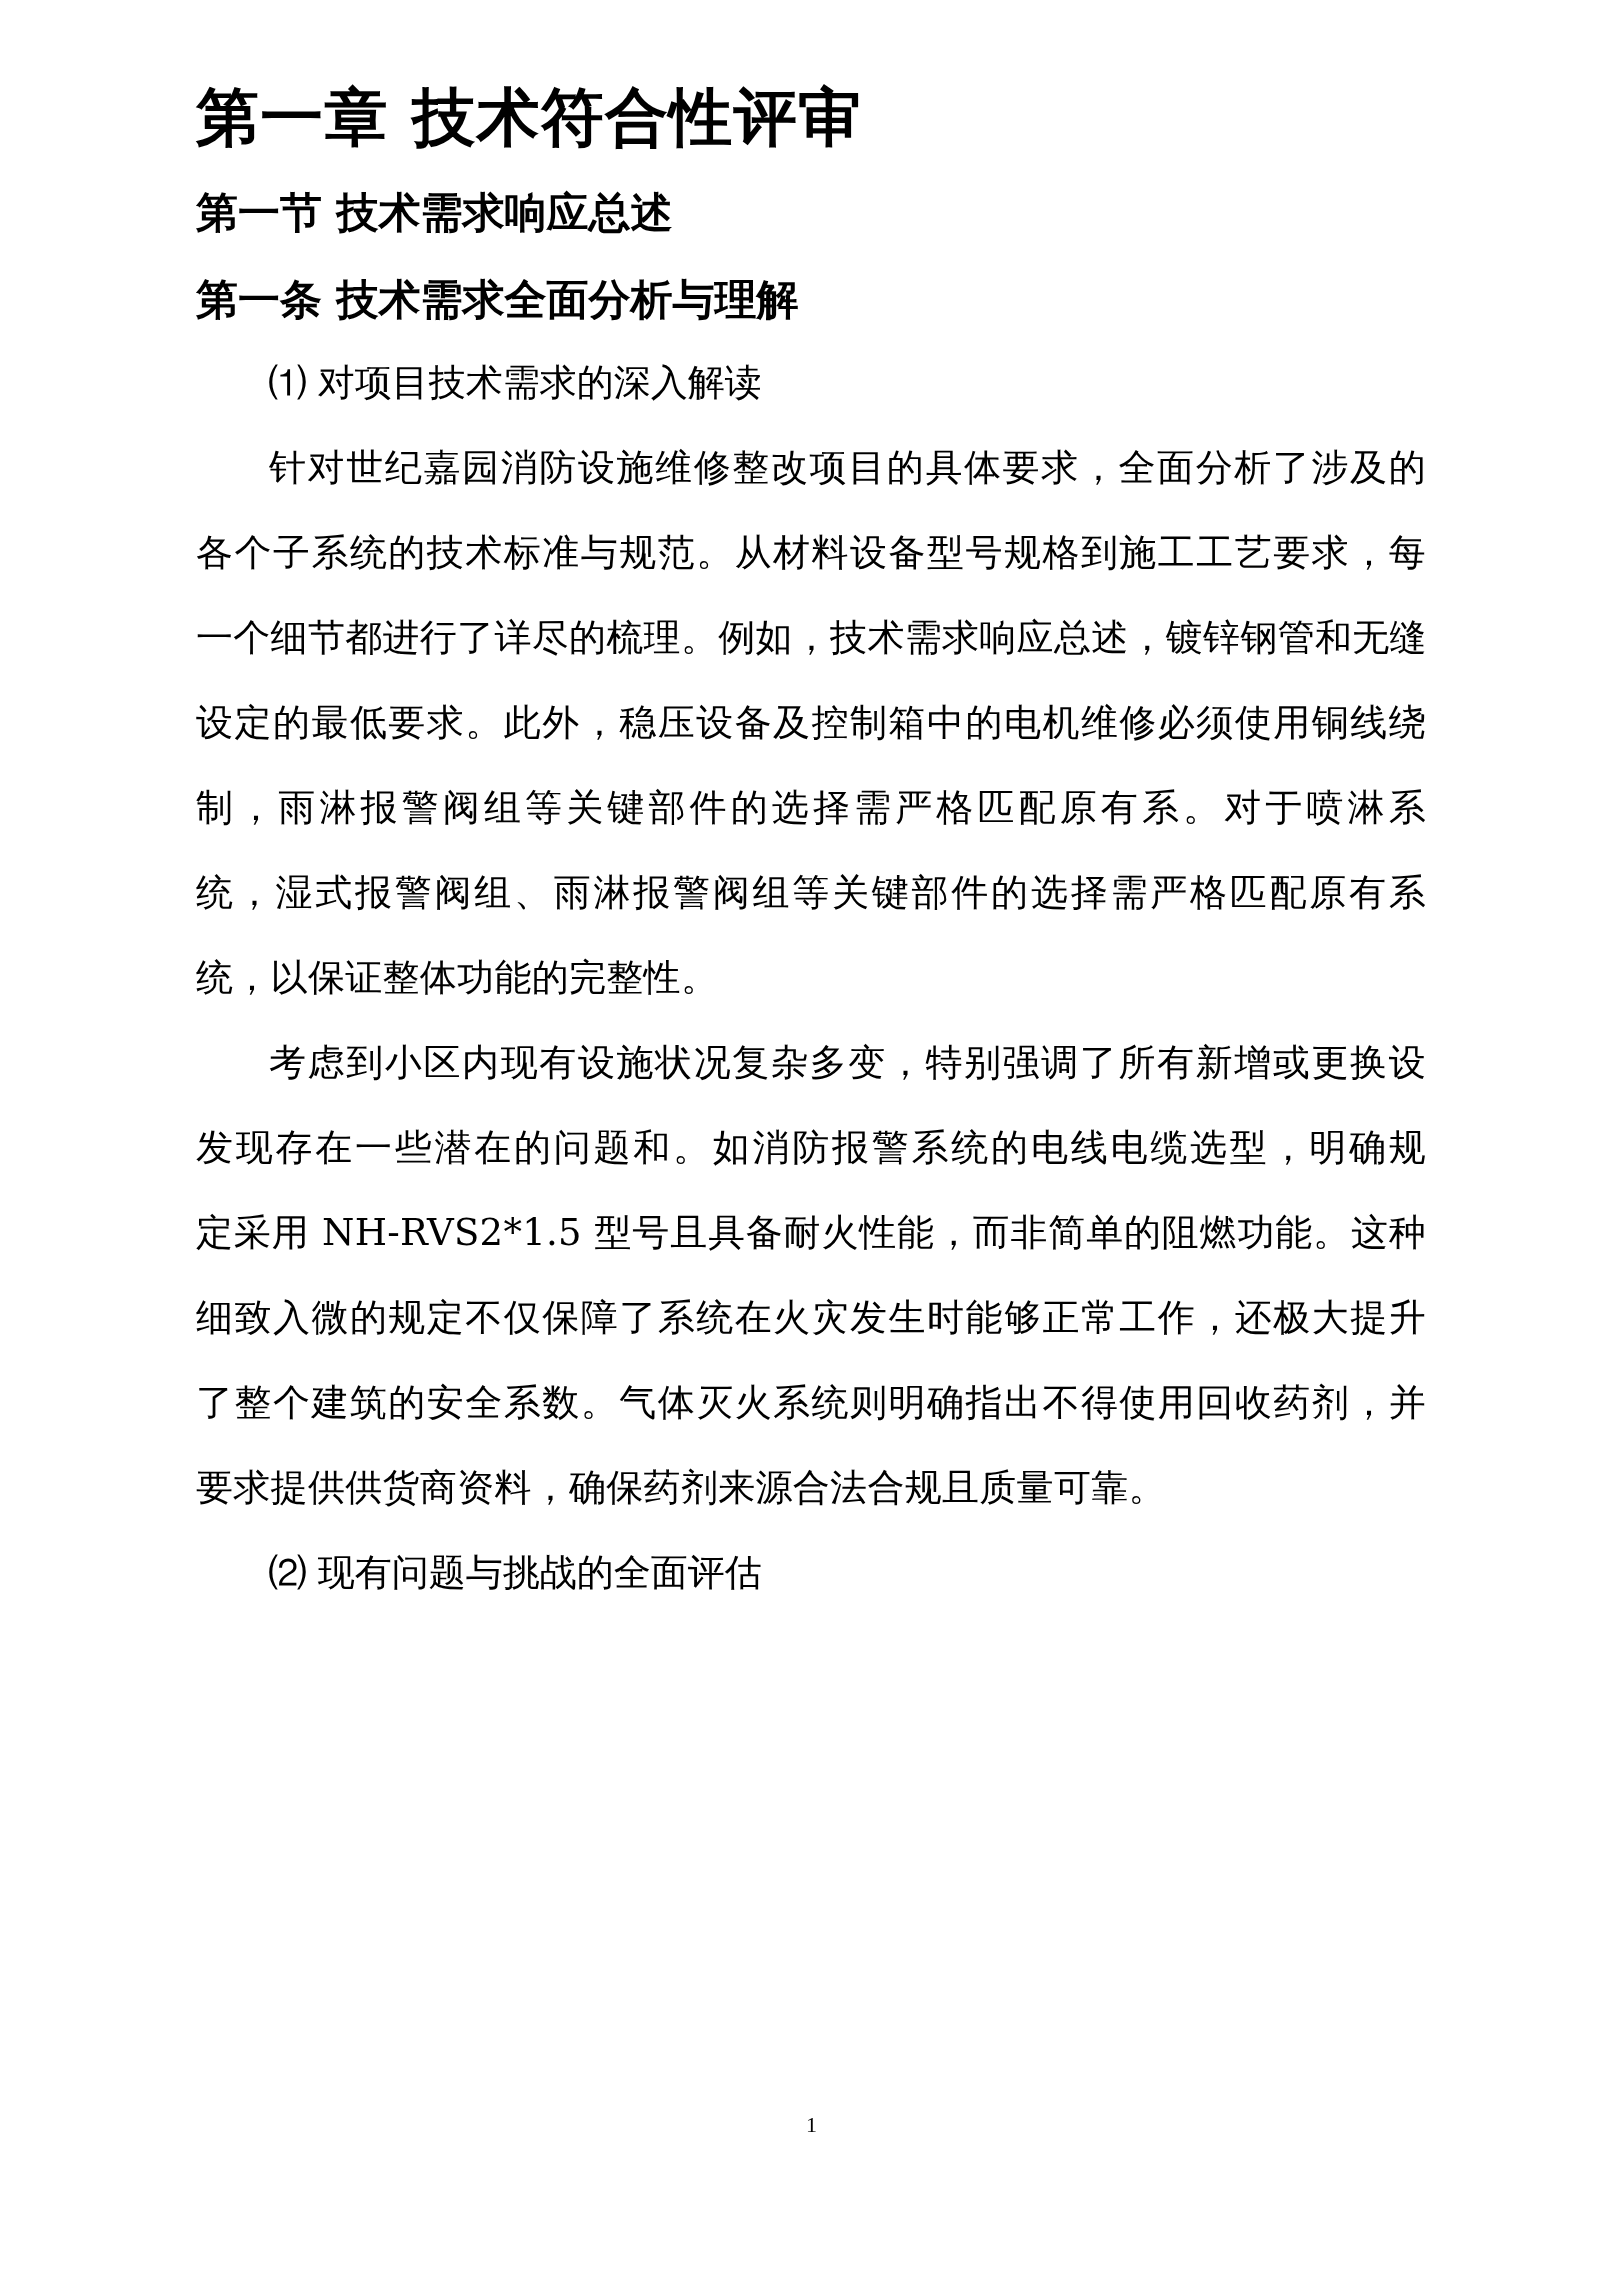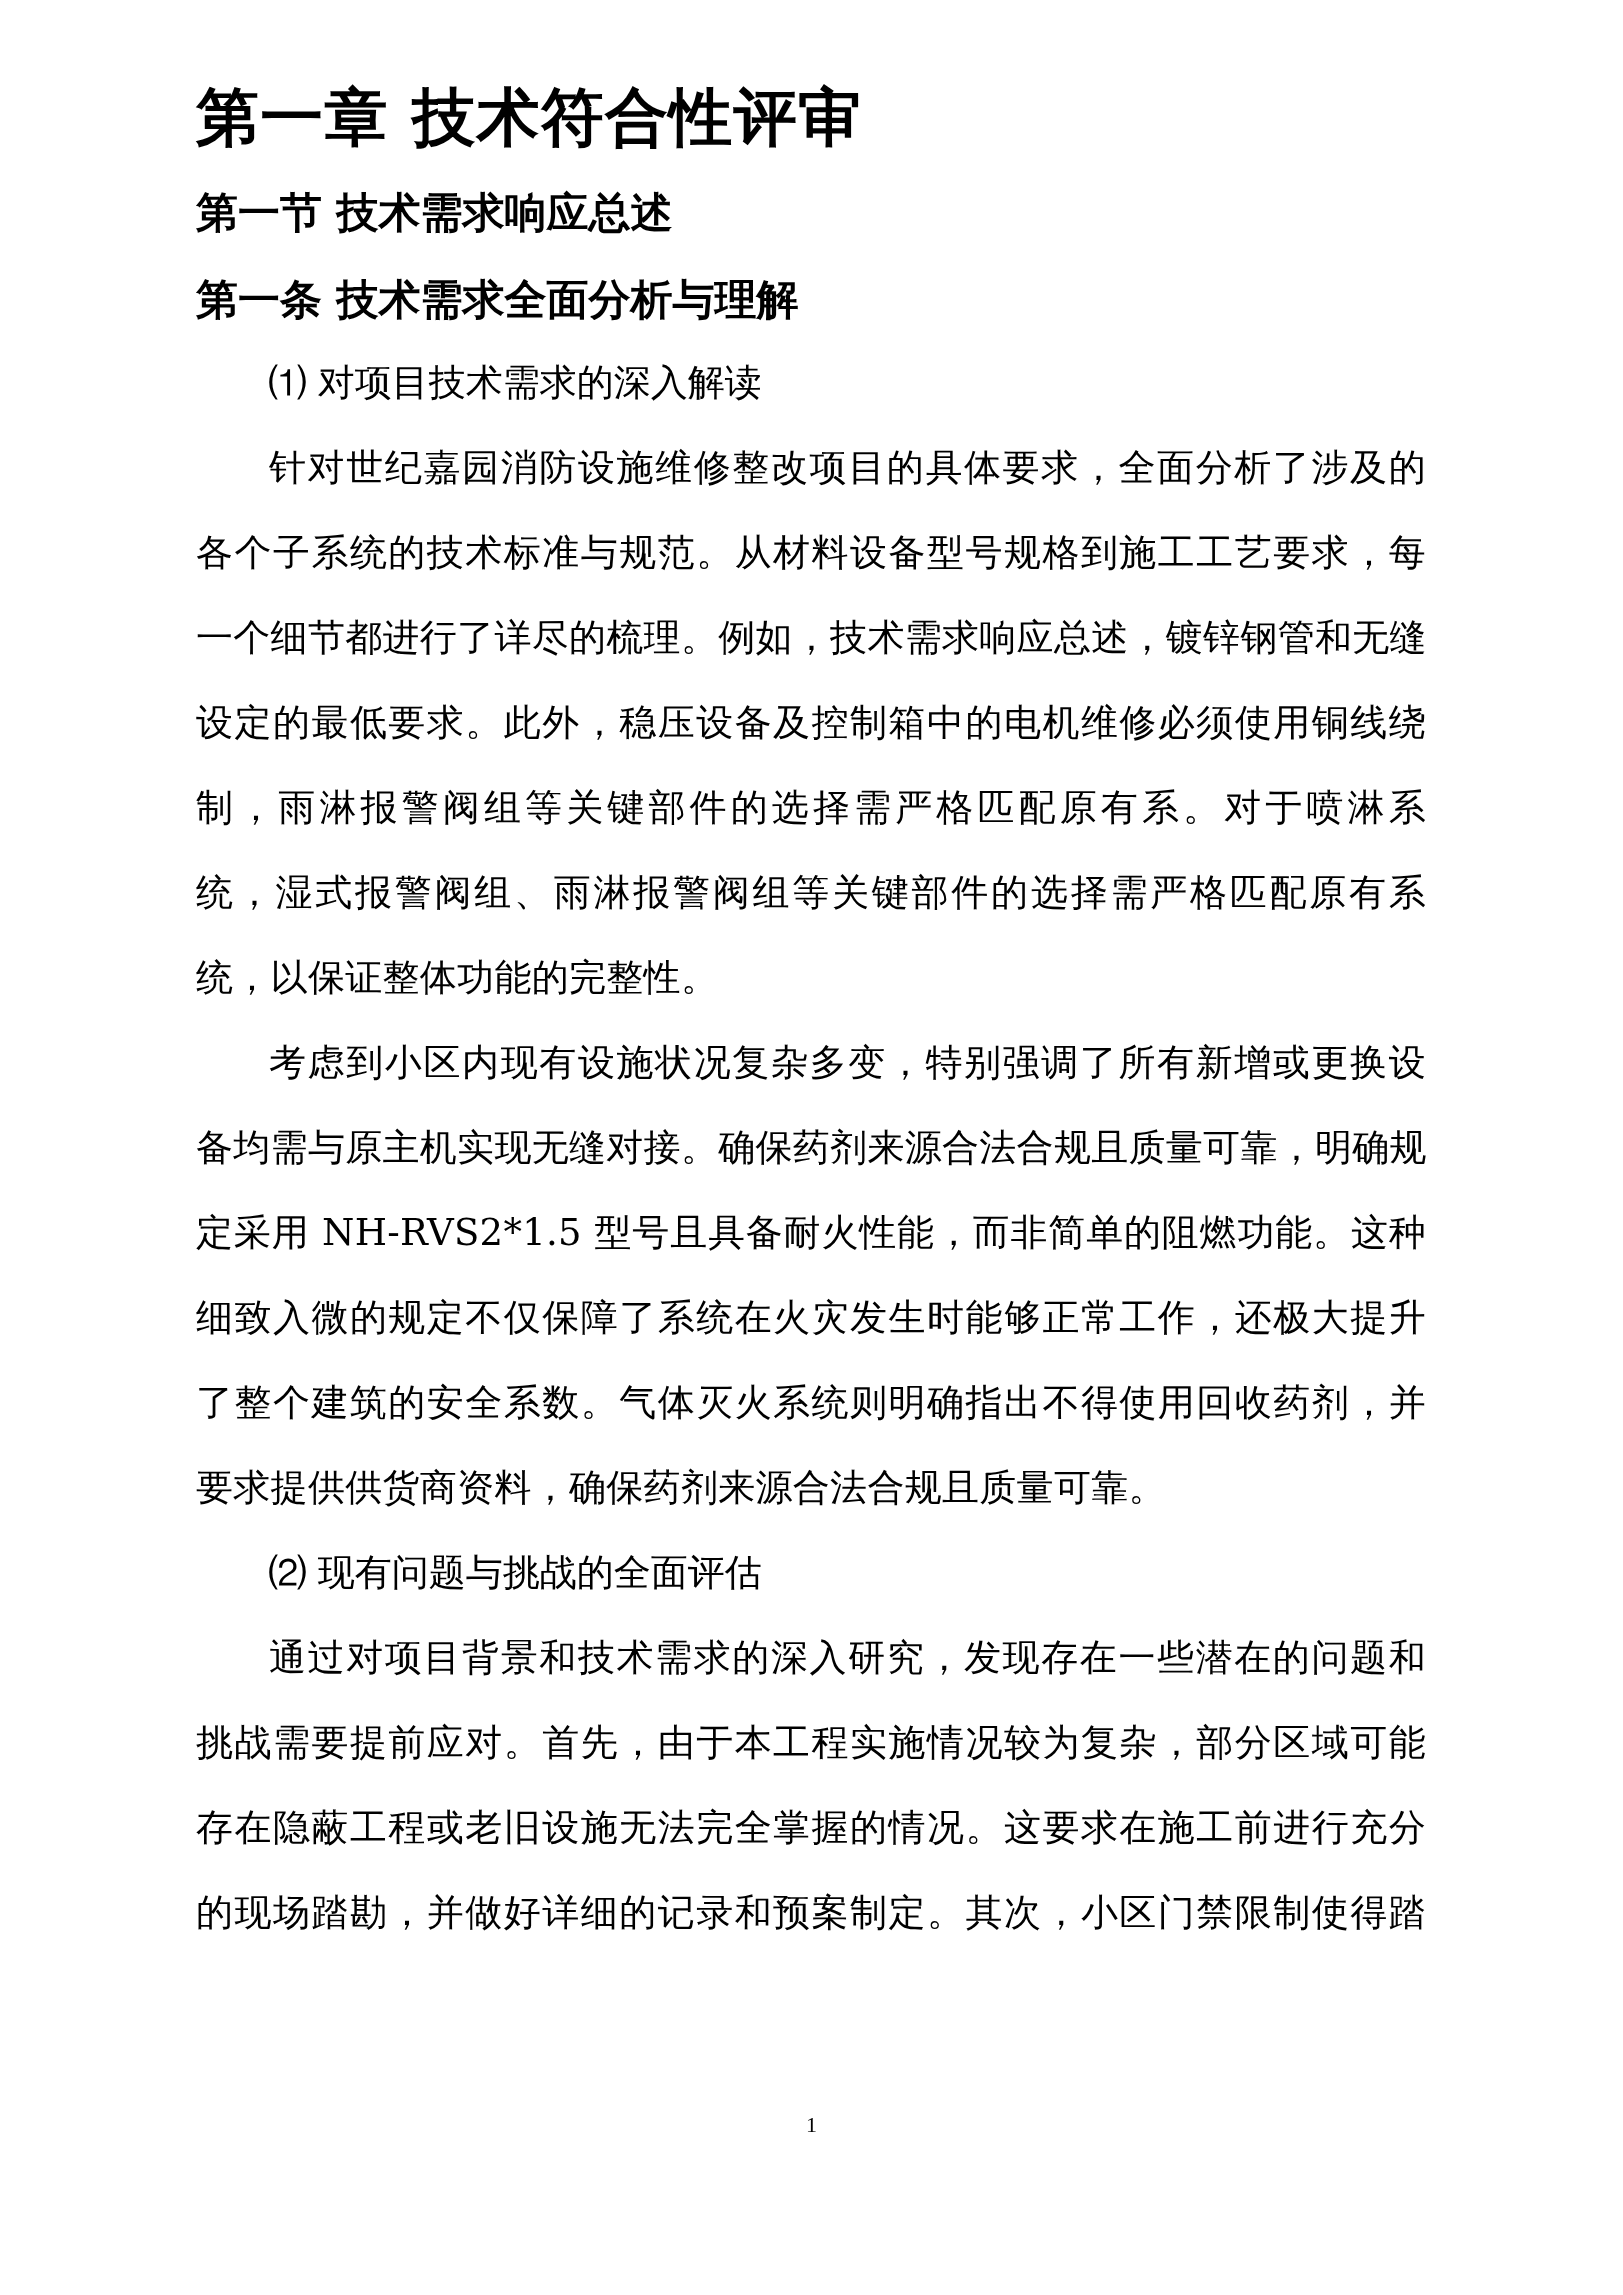--- a/index.html
+++ b/index.html
@@ -103,33 +103,27 @@
       <span class="line">各个子系统的技术标准与规范。从材料设备型号规格到施工工艺要求，每</span>
       <span class="line">一个细节都进行了详尽的梳理。例如，技术需求响应总述，镀锌钢管和无缝</span>
       <span class="line">设定的最低要求。此外，稳压设备及控制箱中的电机维修必须使用铜线绕</span>
       <span class="line">制，雨淋报警阀组等关键部件的选择需严格匹配原有系。对于喷淋系</span>
       <span class="line">统，湿式报警阀组、雨淋报警阀组等关键部件的选择需严格匹配原有系</span>
       <span class="line last">统，以保证整体功能的完整性。</span>
     </p>
 
     <p class="para">
       <span class="line first">考虑到小区内现有设施状况复杂多变，特别强调了所有新增或更换设</span>
-      <span class="line">备均需与原主机实现无缝对接。确保药剂来源合法合规且质量可靠，明确规</span>
+      <span class="line">发现存在一些潜在的问题和。如消防报警系统的电线电缆选型，明确规</span>
       <span class="line">定采用 NH-RVS2*1.5 型号且具备耐火性能，而非简单的阻燃功能。这种</span>
       <span class="line">细致入微的规定不仅保障了系统在火灾发生时能够正常工作，还极大提升</span>
       <span class="line">了整个建筑的安全系数。气体灭火系统则明确指出不得使用回收药剂，并</span>
       <span class="line last">要求提供供货商资料，确保药剂来源合法合规且质量可靠。</span>
     </p>
 
     <div class="h3" style="margin-top:0;">⑵ 现有问题与挑战的全面评估</div>
 
-    <p class="para">
-      <span class="line first">通过对项目背景和技术需求的深入研究，发现存在一些潜在的问题和</span>
-      <span class="line">挑战需要提前应对。首先，由于本工程实施情况较为复杂，部分区域可能</span>
-      <span class="line">存在隐蔽工程或老旧设施无法完全掌握的情况。这要求在施工前进行充分</span>
-      <span class="line">的现场踏勘，并做好详细的记录和预案制定。其次，小区门禁限制使得踏</span>
-    </p>
 
   </div>
 
   <div class="page-number">1</div>
 </div>
 
 
 </body></html>

